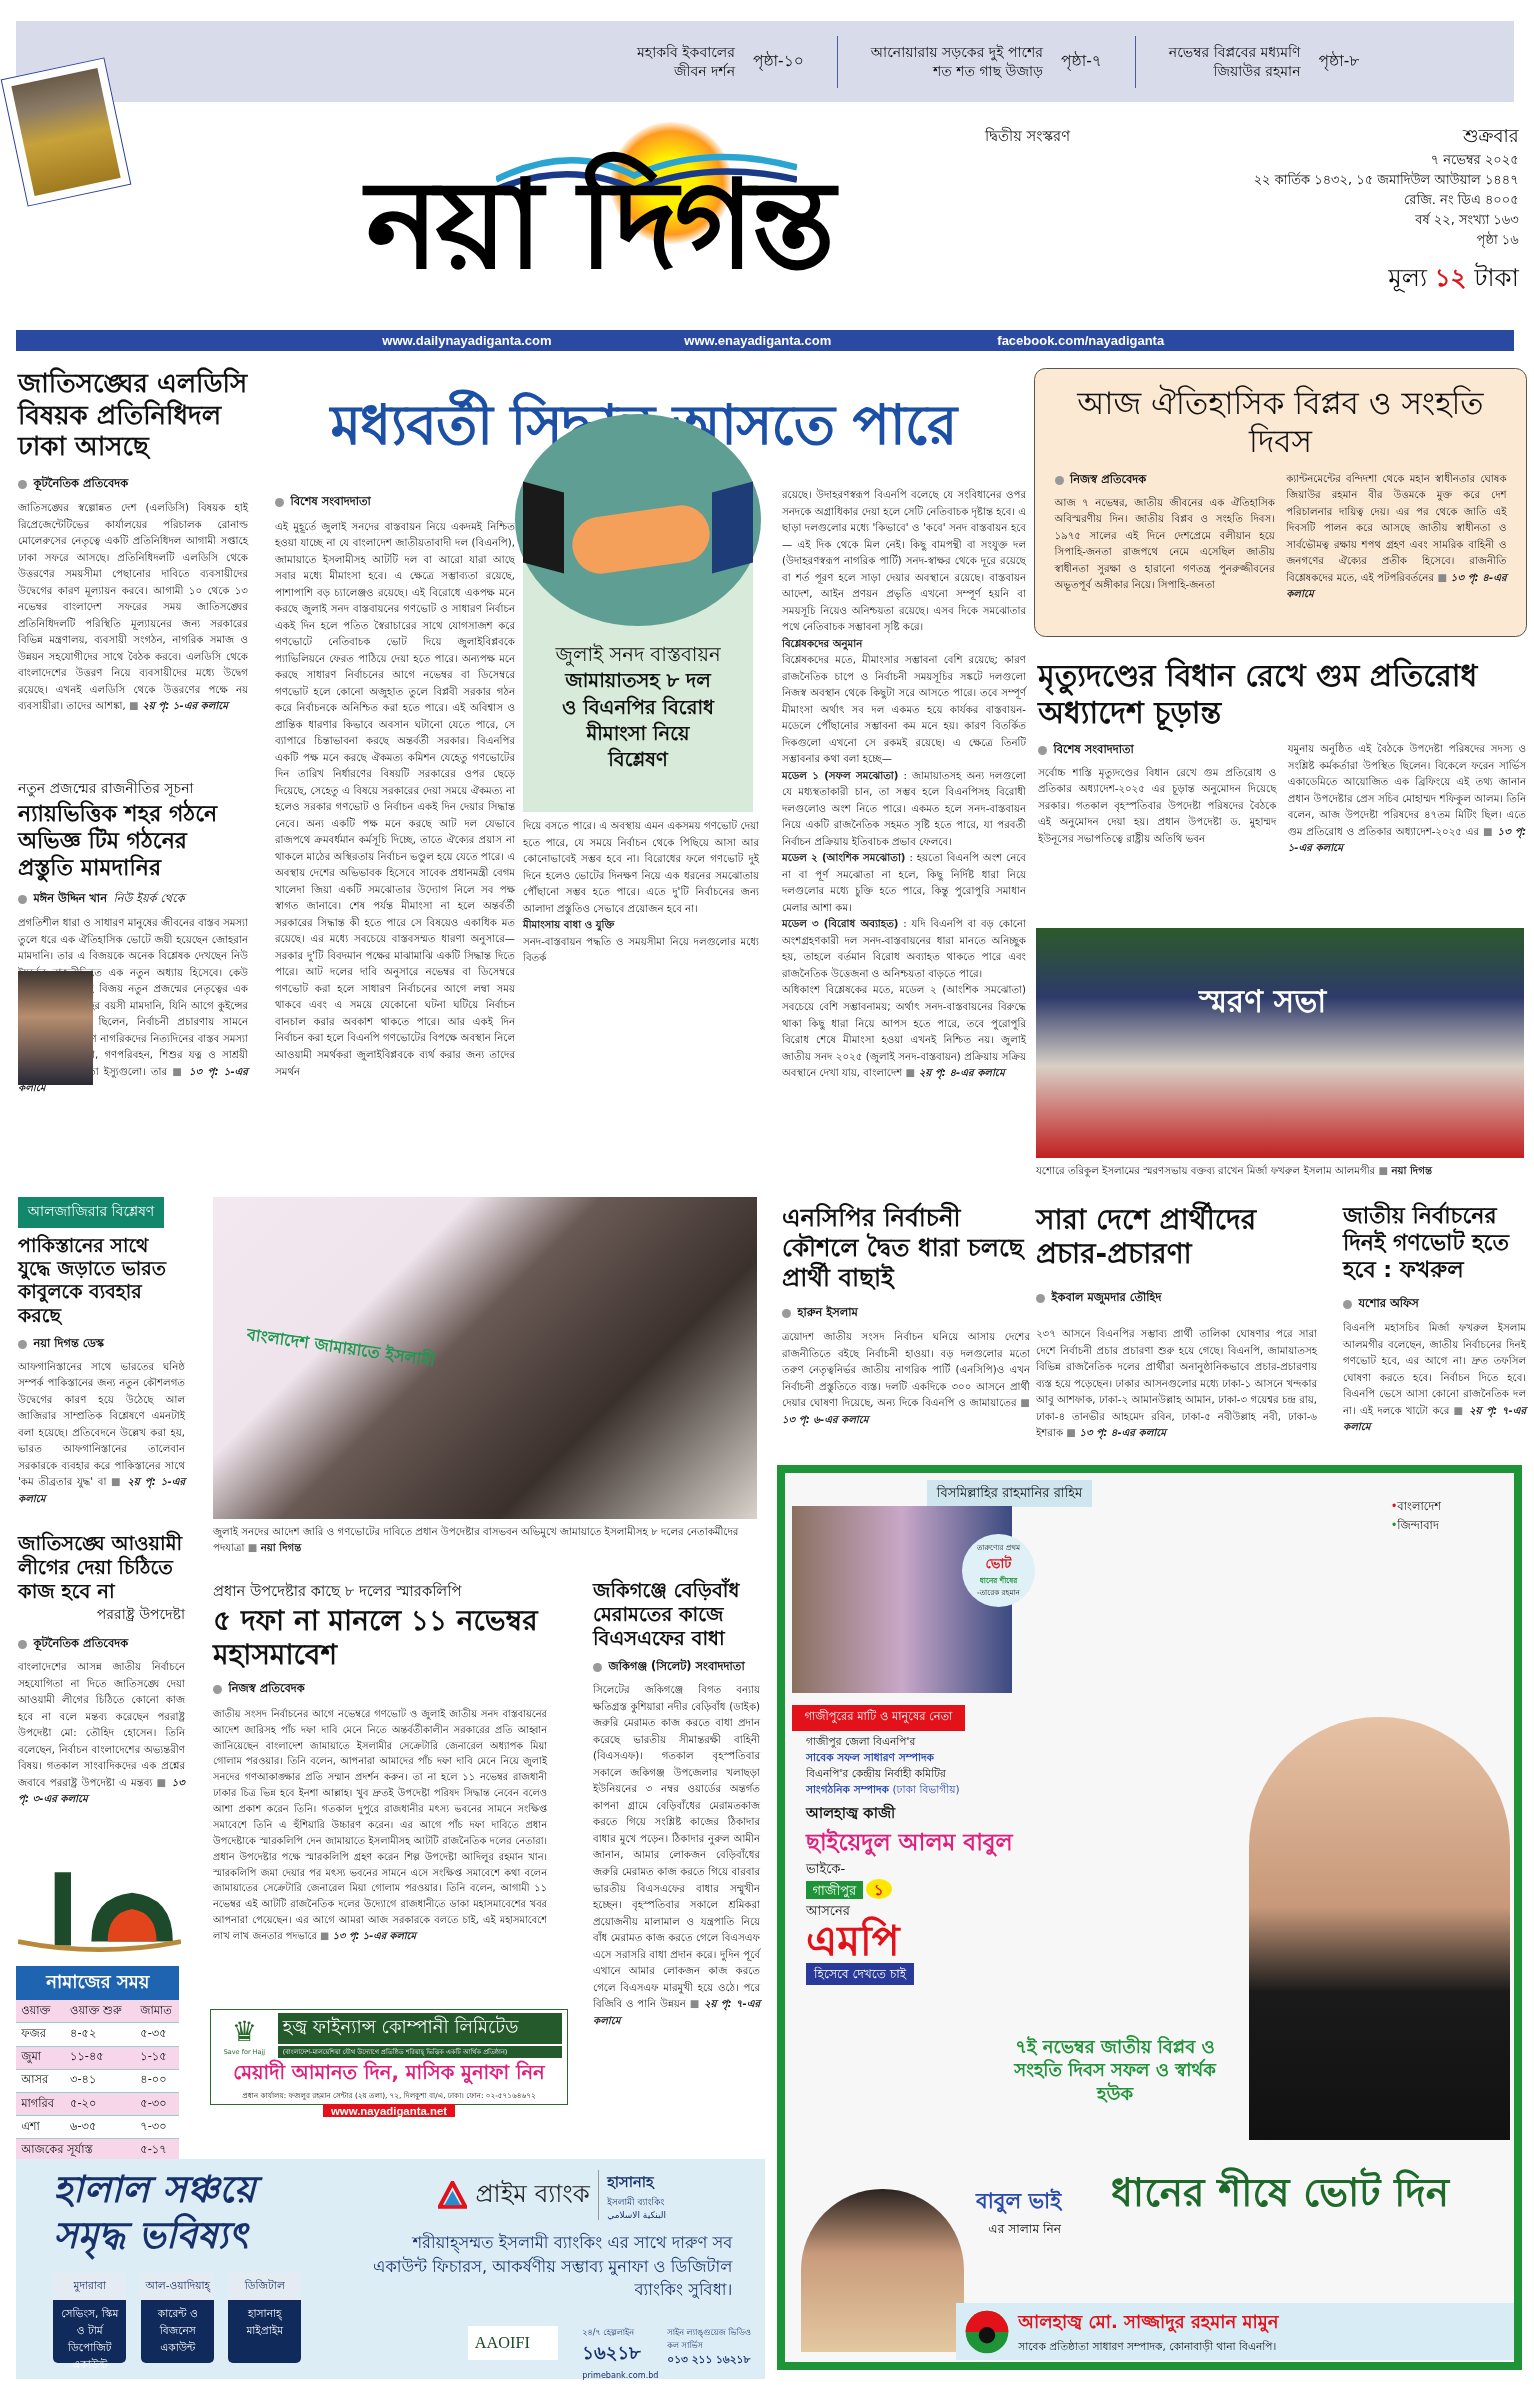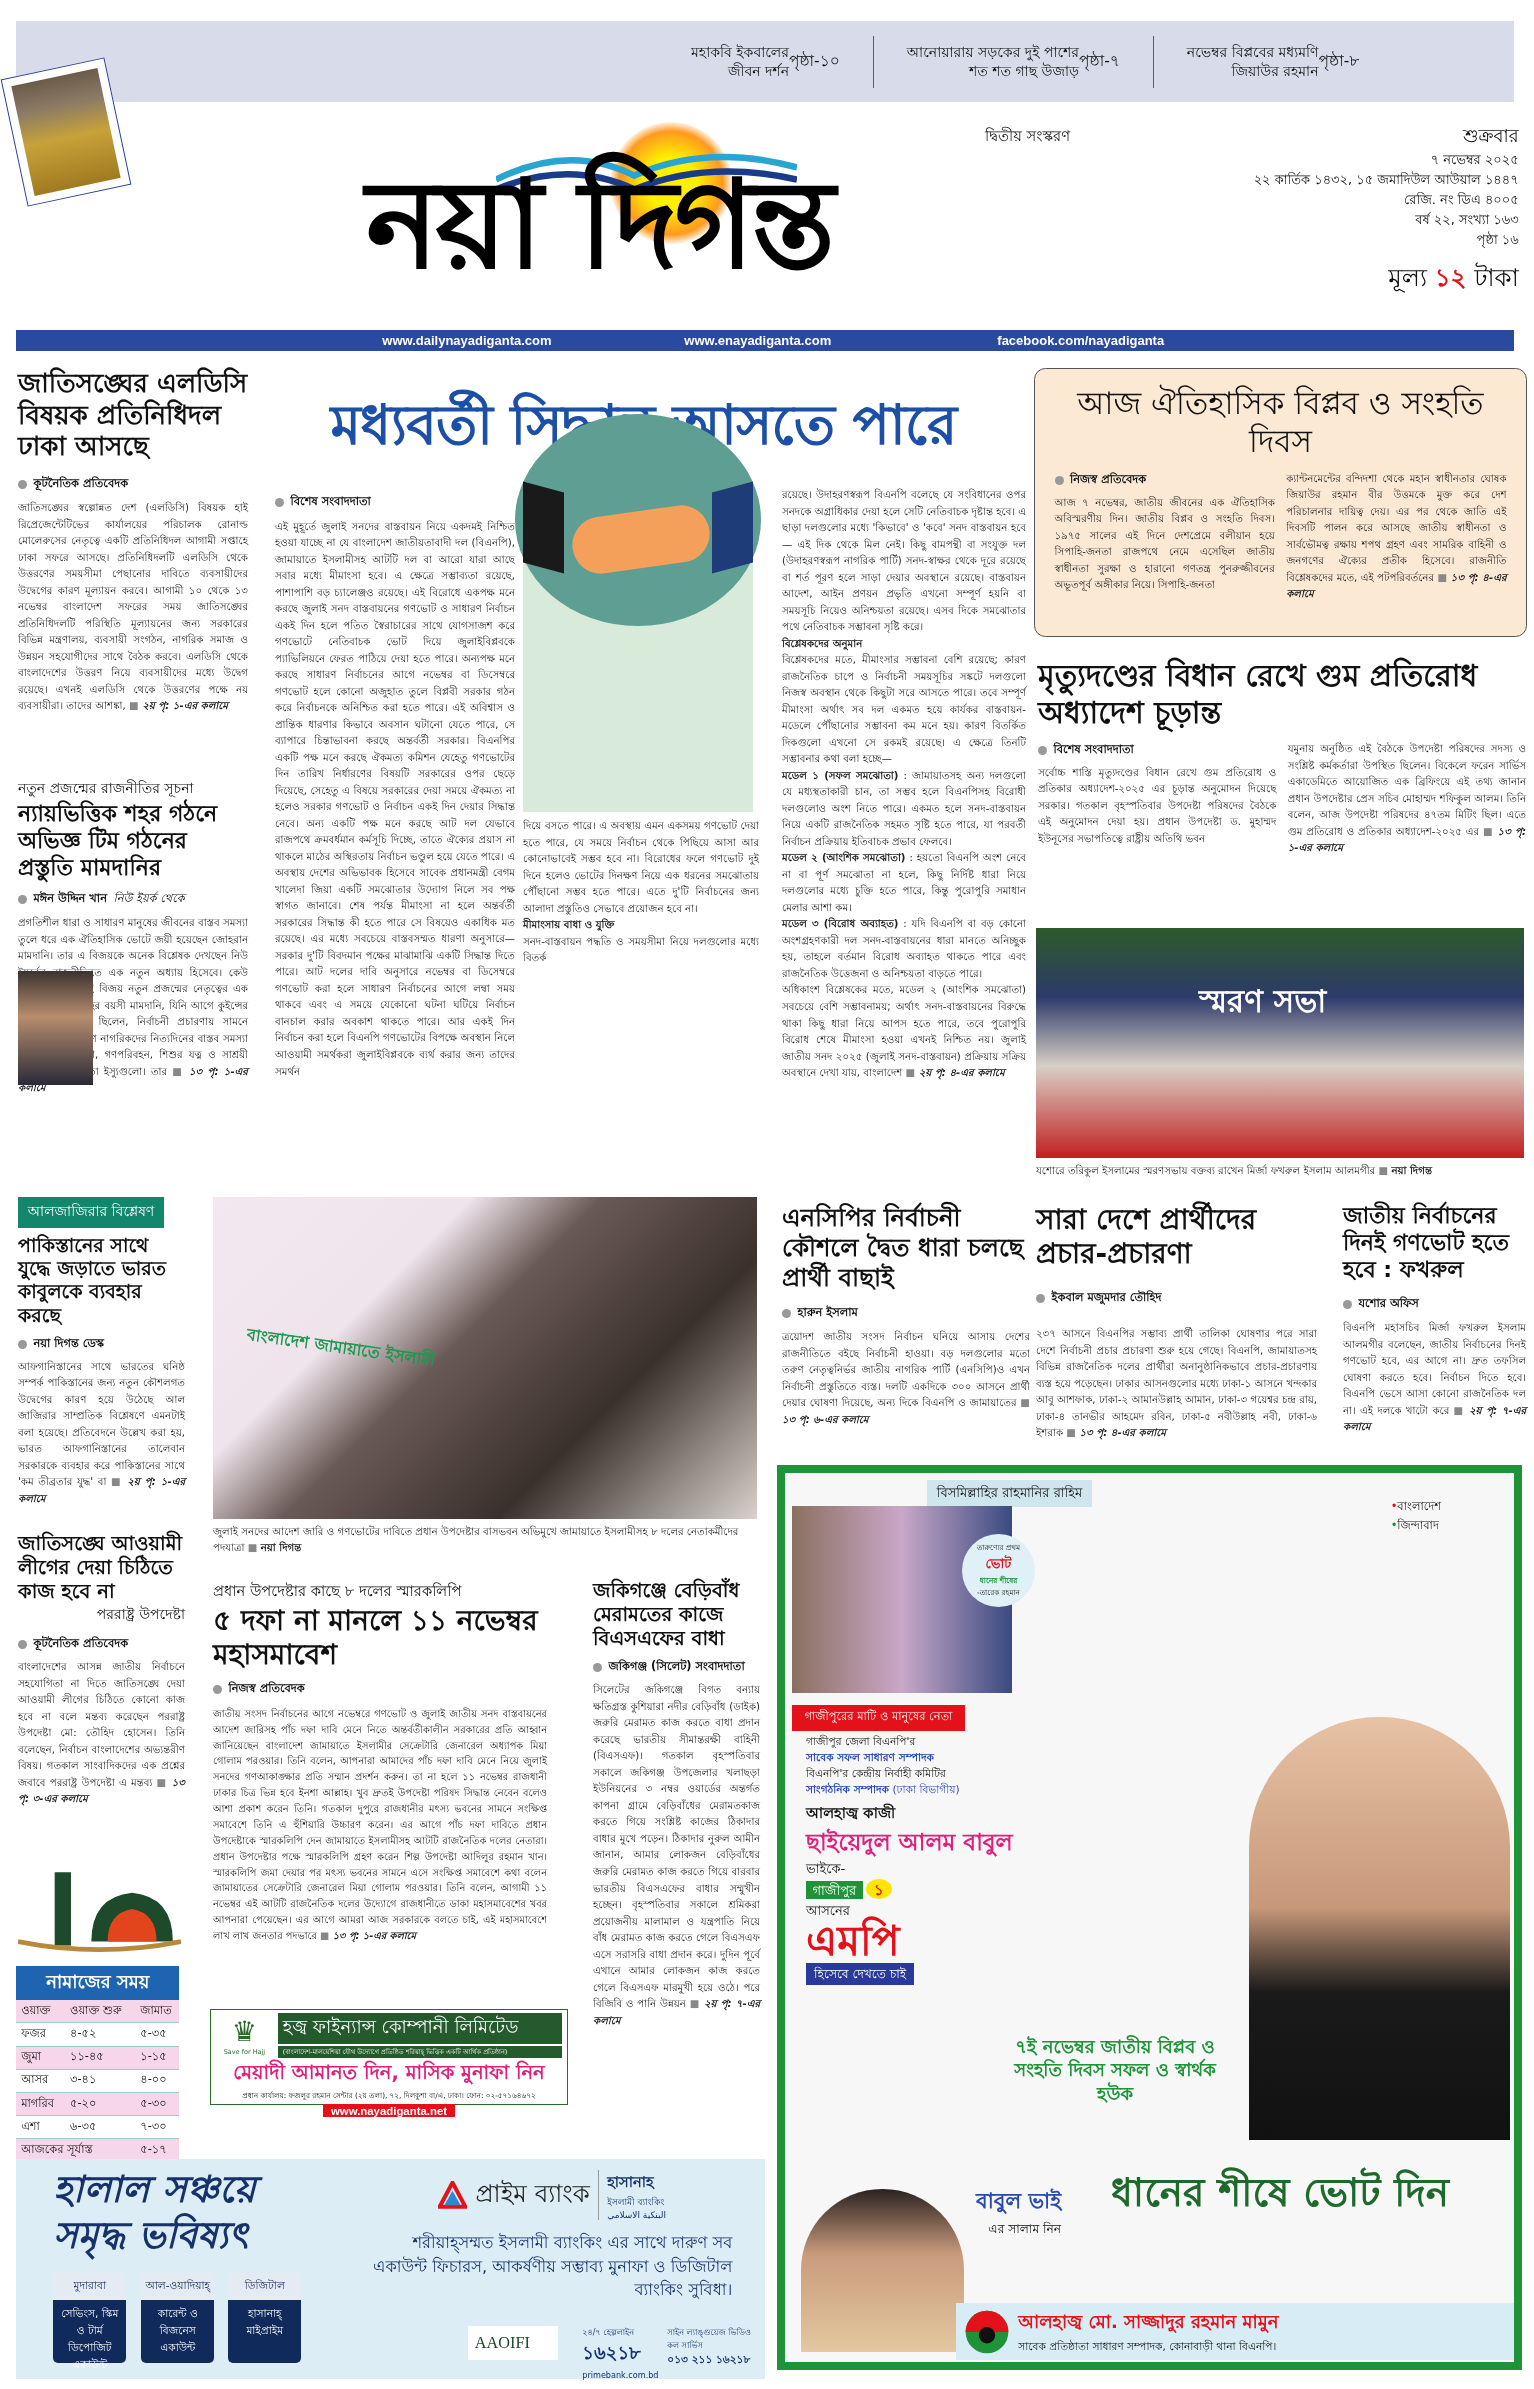--- a/index.html
+++ b/index.html
@@ -1,19 +1,19 @@
 <!DOCTYPE html>
 <html style="font-size:13px"><head>
 <meta charset="utf-8">
 <style>
 *{box-sizing:border-box;margin:0;padding:0}
 body{width:1535px;height:2389px;background:#fff;font-family:"DejaVu Sans",sans-serif;color:#111;position:relative;overflow:hidden}
 .abs{position:absolute}
 .teaser-bar{left:16.3px;top:21px;width:1498px;height:81px;background:#d7dbea;display:flex;align-items:center;justify-content:flex-end;padding-right:122px}
-.teaser{display:flex;align-items:center;padding:0 33px;height:52px;border-left:1.6px solid #4a5aa0}
+.teaser{display:flex;align-items:center;gap:18px;padding:0 33px;height:52px;border-left:1.6px solid #4a5aa0}
 .teaser:first-child{border-left:none}
 .teaser .t{font-size:14px;text-align:right;line-height:1.35}
 .teaser .p{font-size:15.5px}
 .portrait{left:13px;top:67px;width:106px;height:130px;transform:rotate(-12deg);border:1.6px solid #2a3e9a;background:#fff;padding:8.1px}
 .portrait .ph{width:100%;height:100%;background:linear-gradient(180deg,#6b5c4a 0%,#8a7a66 25%,#c7a23a 55%,#a07a20 100%)}
 .logo{left:358px;top:114px;width:716px;height:204px}
 .sun{position:absolute;left:252px;top:8.1px;width:122px;height:122px;border-radius:50%;background:radial-gradient(circle,#ffef00 30%,#ff9a1f 60%,rgba(255,255,255,0) 72%)}
 .wings{position:absolute;left:138px;top:33px;width:301px;height:49px}
 .logo-text{position:absolute;left:8.1px;top:49px;font-family:"DejaVu Serif",serif;font-weight:bold;font-size:122px;letter-spacing:-3.3px;color:#000;line-height:1}
 .edition{left:985px;top:124px;font-size:14.7px}
@@ -113,20 +113,27 @@
 <div class="abs lead">মধ্যবর্তী সিদ্ধান্ত আসতে পারে</div>
 <div class="abs" style="left:275px;top:493px;width:240px">
   <div class="byline" style="margin-bottom:6.5px">বিশেষ সংবাদদাতা</div>
   <div class="body">এই মুহূর্তে জুলাই সনদের বাস্তবায়ন নিয়ে একদমই নিশ্চিত হওয়া যাচ্ছে না যে বাংলাদেশ জাতীয়তাবাদী দল (বিএনপি), জামায়াতে ইসলামীসহ আটটি দল বা আরো যারা আছে সবার মধ্যে মীমাংসা হবে। এ ক্ষেত্রে সম্ভাব্যতা রয়েছে, পাশাপাশি বড় চ্যালেঞ্জও রয়েছে। এই বিরোধে একপক্ষ মনে করছে জুলাই সনদ বাস্তবায়নের গণভোট ও সাধারণ নির্বাচন একই দিন হলে পতিত স্বৈরাচারের সাথে যোগসাজশ করে গণভোটে নেতিবাচক ভোট দিয়ে জুলাইবিপ্লবকে প্যাভিলিয়নে ফেরত পাঠিয়ে দেয়া হতে পারে। অন্যপক্ষ মনে করছে সাধারণ নির্বাচনের আগে নভেম্বর বা ডিসেম্বরে গণভোট হলে কোনো অজুহাত তুলে বিপ্লবী সরকার গঠন করে নির্বাচনকে অনিশ্চিত করা হতে পারে। এই অবিশ্বাস ও প্রান্তিক ধারণার কিভাবে অবসান ঘটানো যেতে পারে, সে ব্যাপারে চিন্তাভাবনা করছে অন্তর্বর্তী সরকার। বিএনপির একটি পক্ষ মনে করছে ঐকমত্য কমিশন যেহেতু গণভোটের দিন তারিখ নির্ধারণের বিষয়টি সরকারের ওপর ছেড়ে দিয়েছে, সেহেতু এ বিষয়ে সরকারের দেয়া সময়ে ঐকমত্য না হলেও সরকার গণভোট ও নির্বাচন একই দিন দেয়ার সিদ্ধান্ত নেবে। অন্য একটি পক্ষ মনে করছে আট দল যেভাবে রাজপথে ক্রমবর্ধমান কর্মসূচি দিচ্ছে, তাতে ঐক্যের প্রয়াস না থাকলে মাঠের অস্থিরতায় নির্বাচন ভণ্ডুল হয়ে যেতে পারে। এ অবস্থায় দেশের অভিভাবক হিসেবে সাবেক প্রধানমন্ত্রী বেগম খালেদা জিয়া একটি সমঝোতার উদ্যোগ নিলে সব পক্ষ স্বাগত জানাবে। শেষ পর্যন্ত মীমাংসা না হলে অন্তর্বর্তী সরকারের সিদ্ধান্ত কী হতে পারে সে বিষয়েও একাধিক মত রয়েছে। এর মধ্যে সবচেয়ে বাস্তবসম্মত ধারণা অনুসারে— সরকার দু'টি বিবদমান পক্ষের মাঝামাঝি একটি সিদ্ধান্ত দিতে পারে। আট দলের দাবি অনুসারে নভেম্বর বা ডিসেম্বরে গণভোট করা হলে সাধারণ নির্বাচনের আগে লম্বা সময় থাকবে এবং এ সময়ে যেকোনো ঘটনা ঘটিয়ে নির্বাচন বানচাল করার অবকাশ থাকতে পারে। আর একই দিন নির্বাচন করা হলে বিএনপি গণভোটের বিপক্ষে অবস্থান নিলে আওয়ামী সমর্থকরা জুলাইবিপ্লবকে ব্যর্থ করার জন্য তাদের সমর্থন</div>
 </div>
 <div class="abs shake">
   <div class="circle"></div>
     <div class="sl"></div>
     <div class="sr"></div>
     <div class="hand1"></div>
+  <div class="cap">
+    <div>জুলাই সনদ বাস্তবায়ন</div>
+    <div style="font-weight:bold">জামায়াতসহ ৮ দল</div>
+    <div style="font-weight:bold">ও বিএনপির বিরোধ</div>
+    <div style="font-weight:bold">মীমাংসা নিয়ে</div>
+    <div style="font-weight:bold">বিশ্লেষণ</div>
+  </div>
 </div>
 <div class="abs" style="left:523px;top:818px;width:236px">
   <div class="body">দিয়ে বসতে পারে। এ অবস্থায় এমন একসময় গণভোট দেয়া হতে পারে, যে সময়ে নির্বাচন থেকে পিছিয়ে আসা আর কোনোভাবেই সম্ভব হবে না। বিরোধের ফলে গণভোট দুই দিনে হলেও ভোটের দিনক্ষণ নিয়ে এক ধরনের সমঝোতায় পৌঁছানো সম্ভব হতে পারে। এতে দু'টি নির্বাচনের জন্য আলাদা প্রস্তুতিও সেভাবে প্রয়োজন হবে না।</div>
   <div class="body" style="font-weight:bold">মীমাংসায় বাধা ও যুক্তি</div>
   <div class="body">সনদ-বাস্তবায়ন পদ্ধতি ও সময়সীমা নিয়ে দলগুলোর মধ্যে বিতর্ক</div>
 </div>
 <div class="abs" style="left:782px;top:487px;width:244px;font-size:9.8px">
   <div class="body">রয়েছে। উদাহরণস্বরূপ বিএনপি বলেছে যে সংবিধানের ওপর সনদকে অগ্রাধিকার দেয়া হলে সেটি নেতিবাচক দৃষ্টান্ত হবে। এ ছাড়া দলগুলোর মধ্যে 'কিভাবে' ও 'কবে' সনদ বাস্তবায়ন হবে— এই দিক থেকে মিল নেই। কিছু বামপন্থী বা সংযুক্ত দল (উদাহরণস্বরূপ নাগরিক পার্টি) সনদ-স্বাক্ষর থেকে দূরে রয়েছে বা শর্ত পূরণ হলে সাড়া দেয়ার অবস্থানে রয়েছে। বাস্তবায়ন আদেশ, আইন প্রণয়ন প্রভৃতি এখনো সম্পূর্ণ হয়নি বা সময়সূচি নিয়েও অনিশ্চয়তা রয়েছে। এসব দিকে সমঝোতার পথে নেতিবাচক সম্ভাবনা সৃষ্টি করে।</div>
   <div class="body" style="font-weight:bold">বিশ্লেষকদের অনুমান</div>
   <div class="body">বিশ্লেষকদের মতে, মীমাংসার সম্ভাবনা বেশি রয়েছে; কারণ রাজনৈতিক চাপে ও নির্বাচনী সময়সূচির সঙ্কটে দলগুলো নিজস্ব অবস্থান থেকে কিছুটা সরে আসতে পারে। তবে সম্পূর্ণ মীমাংসা অর্থাৎ সব দল একমত হয়ে কার্যকর বাস্তবায়ন-মডেলে পৌঁছানোর সম্ভাবনা কম মনে হয়। কারণ বিতর্কিত দিকগুলো এখনো সে রকমই রয়েছে। এ ক্ষেত্রে তিনটি সম্ভাবনার কথা বলা হচ্ছে—</div>

